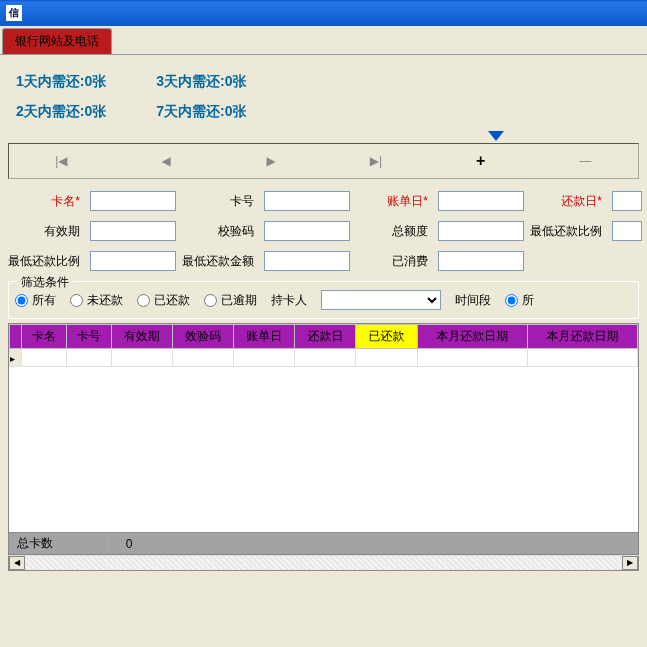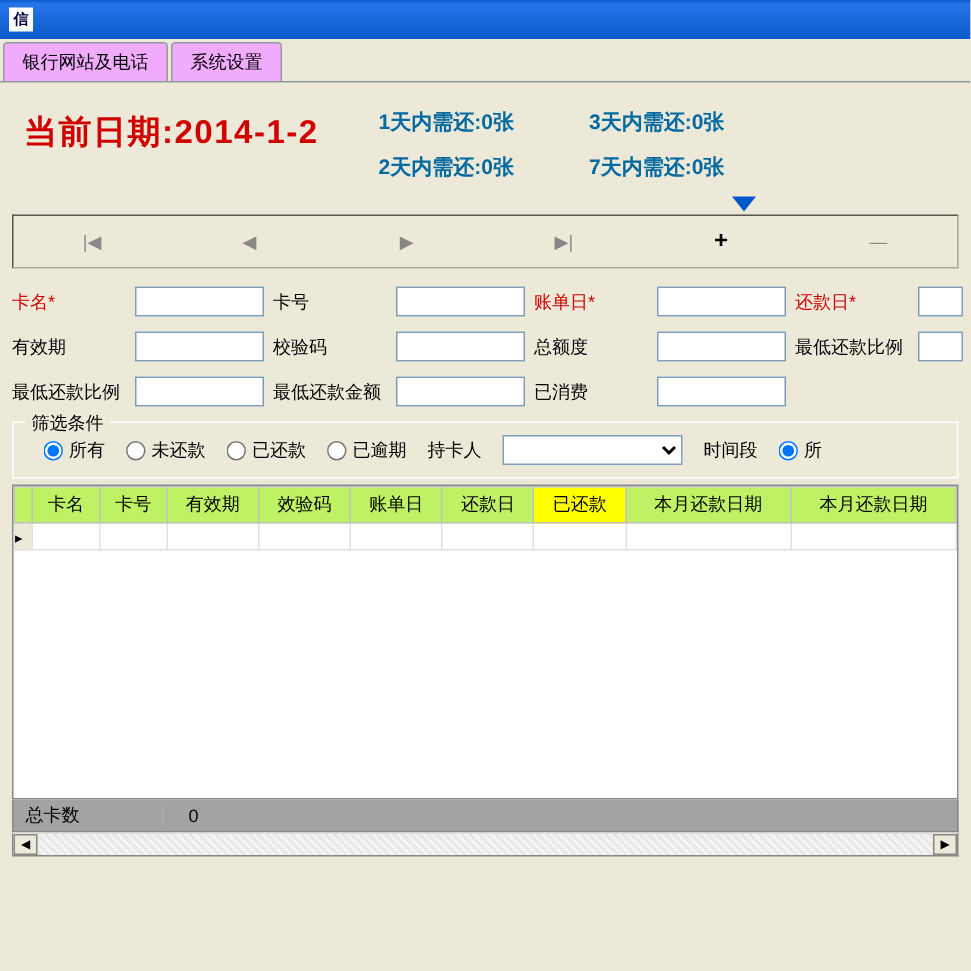--- a/index.html
+++ b/index.html
@@ -1,70 +1,66 @@
 <!DOCTYPE html>
 <html><head>
 <meta charset="utf-8">
 <style>
 * { box-sizing: border-box; margin: 0; padding: 0; }
 body { font-family: "SimSun", "宋体", sans-serif; font-size: 12px; background: #ece9d8; width: 647px; height: 647px; overflow: hidden; }
 .titlebar { background: linear-gradient(to bottom, #0a5acb 0%, #2575e8 10%, #0a5acb 100%); height: 26px; color: #fff; display: flex; align-items: center; padding: 0 6px; font-weight: bold; }
 .titlebar .icon { width: 16px; height: 16px; background: #fff; margin-right: 4px; display: inline-flex; align-items: center; justify-content: center; font-size: 10px; color: #004; }
 .tabs { display: flex; background: #ece9d8; padding: 2px 2px 0 2px; border-bottom: 1px solid #919b9c; }
-.tab { padding: 4px 12px; border: 1px solid #919b9c; border-bottom: none; background: #f0abfc; margin-right: 2px; border-radius: 3px 3px 0 0; position: relative; }
+.tab { padding: 4px 12px; border: 1px solid #919b9c; border-bottom: none; background: #b91c1c; margin-right: 2px; border-radius: 3px 3px 0 0; position: relative; }
 .tab.active { background: #ece9d8; border-top: 2px solid #e68b2c; margin-bottom: -1px; z-index: 2; }
 .panel { padding: 8px; }
 .summary { display: flex; align-items: flex-start; padding: 10px 8px 18px 8px; position: relative; }
 .current-date { color: #d00000; font-size: 22px; font-weight: bold; flex: 0 0 auto; margin-right: 40px; letter-spacing: 1px; }
 .due-grid { display: grid; grid-template-columns: auto auto; gap: 12px 50px; }
 .due-item { color: #0369a1; font-size: 14px; font-weight: bold; }
 .arrow-down { position: absolute; bottom: -2px; left: 480px; width: 0; height: 0; border-left: 8px solid transparent; border-right: 8px solid transparent; border-top: 10px solid #0058c8; }
 .nav-toolbar { border: 1px inset #aca899; background: #ece9d8; height: 36px; display: flex; align-items: center; justify-content: space-around; margin: 4px 0 12px 0; }
 .nav-btn { width: 60px; text-align: center; color: #888; font-size: 12px; cursor: default; }
 .nav-btn.plus { color: #000; font-weight: bold; font-size: 16px; }
 .form-grid { display: grid; grid-template-columns: repeat(4, 76px 86px); gap: 10px 6px; align-items: center; margin-bottom: 10px; }
-.form-grid label { padding-right: 4px; }
+.form-grid label { text-align: right; padding-right: 4px; }
 .form-grid label.req { color: #d00000; }
 .form-grid input { height: 20px; border: 1px solid #7f9db9; background: #fff; width: 86px; padding: 0 2px; font-size: 12px; }
-.filter-box { border: 1px groove #fff; padding: 8px 20px; margin-top: 8px; position: relative; display: flex; align-items: center; gap: 14px; }
+.filter-box { border: 1px groove #fff; padding: 8px 6px; margin-top: 8px; position: relative; display: flex; align-items: center; gap: 14px; }
 .filter-box .legend { position: absolute; top: -8px; left: 8px; background: #ece9d8; padding: 0 4px; }
 .filter-box label { display: inline-flex; align-items: center; gap: 4px; }
 .filter-box select { border: 1px solid #7f9db9; height: 20px; width: 120px; background: #fff; }
 .grid-wrap { border: 1px solid #888; margin-top: 4px; height: 210px; background: #fff; overflow: hidden; position: relative; }
 .grid-table { border-collapse: collapse; width: 100%; }
-.grid-table th { background: #bef264; border: 1px solid #c0c0c0; font-weight: normal; padding: 3px 4px; font-size: 12px; white-space: nowrap; }
+.grid-table th { background: #a21caf; border: 1px solid #c0c0c0; font-weight: normal; padding: 3px 4px; font-size: 12px; white-space: nowrap; }
 .grid-table th.returned { background: #ffff00; }
 .grid-table td { border: 1px solid #e0e0e0; height: 18px; }
 .rowhead { width: 12px; background: #ece9d8; border: 1px solid #c0c0c0; }
 .rowhead.first::before { content: "▸"; font-size: 10px; color: #000; }
 .footer-bar { border: 1px solid #888; border-top: none; background: #a3a3a3; height: 22px; display: flex; align-items: center; }
 .footer-bar .cell1 { width: 100px; border-right: 1px solid #aaa; padding-left: 8px; }
 .footer-bar .cell2 { width: 40px; text-align: center; }
 .bottom-scroll { height: 16px; background: #ece9d8; border: 1px solid #888; border-top: 1px solid #e0e0e0; display: flex; align-items: center; }
 .bottom-scroll .track { flex: 1; background: repeating-linear-gradient(45deg,#e8e8e8,#e8e8e8 2px,#f4f4f4 2px,#f4f4f4 4px); height: 14px; margin: 0 1px; }
 .bottom-scroll .btn { width: 16px; height: 14px; background: #ece9d8; border: 1px solid #888; text-align: center; font-size: 8px; line-height: 12px; }
 </style>
 </head>
 <body>
 
 <div class="titlebar">
   <span class="icon">信</span>
 </div>
 
 <div class="tabs">
   <div class="tab">银行网站及电话</div>
-  <div class="tab">系统设置</div>
 </div>
 
 <div class="panel">
 
   <div class="summary">
-    <div class="current-date">
-      <span>当前日期:</span><span>2014-1-2</span>
-    </div>
     <div class="due-grid">
       <div class="due-item">1天内需还:0张</div>
       <div class="due-item">3天内需还:0张</div>
       <div class="due-item">2天内需还:0张</div>
       <div class="due-item">7天内需还:0张</div>
     </div>
     <div class="arrow-down"></div>
   </div>
 
   <div class="nav-toolbar">

